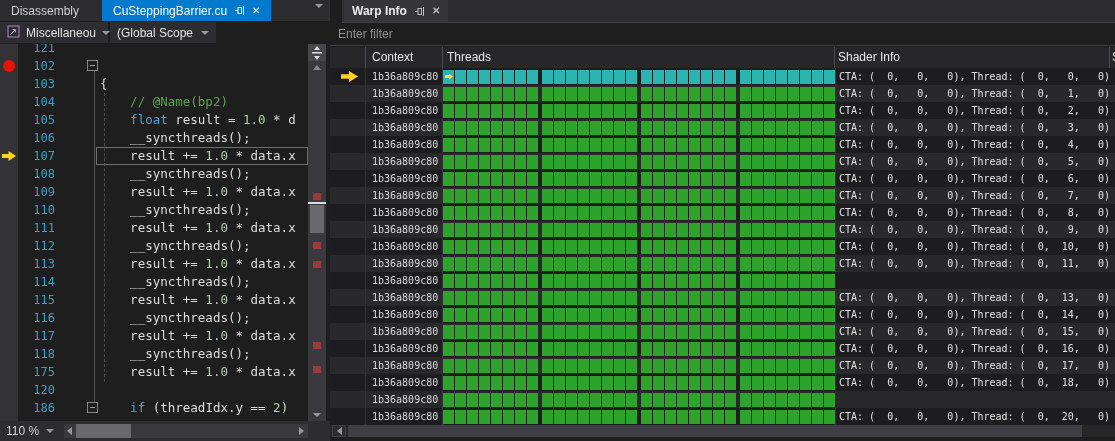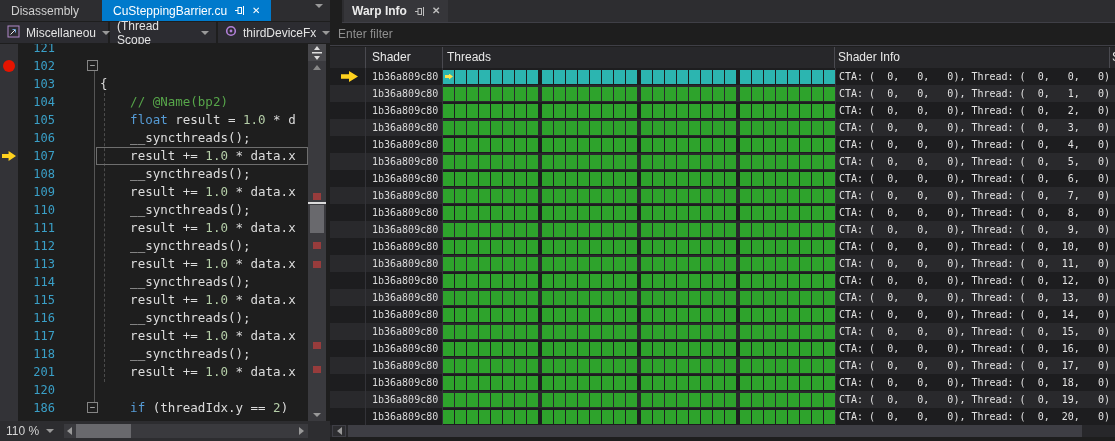--- a/index.html
+++ b/index.html
@@ -124,31 +124,21 @@
           <svg width="13" height="13" viewBox="0 0 13 13">
               <rect x="1" y="1" width="11" height="11" fill="none" stroke="#b087c9"></rect>
               <path d="M3.5 9.5L8 5" stroke="#e8e8e8" fill="none"></path>
               <path d="M5.5 4.5H8.5V7.5" stroke="#6ea8dc" fill="none"></path>
             </svg>
         </span>
         <span>Miscellaneou</span>
         <span class="tri-down"></span>
       </div>
       <div class="nav-dd dd2">
-        <span>(Thread Scope</span>
-        <span class="tri-down"></span>
-      </div>
-      <div class="nav-dd dd3">
-        <span>
-          <svg width="12" height="12" viewBox="0 0 12 12">
-              <circle cx="6" cy="6" r="4.3" fill="none" stroke="#b180d7" stroke-width="1.6"></circle>
-              <circle cx="6" cy="6" r="1.4" fill="#b180d7"></circle>
-            </svg>
-        </span>
-        <span>thirdDeviceFx</span>
+        <span>(Global Scope</span>
         <span class="tri-down"></span>
       </div>
     </div>
 
     <div class="code">
       <div class="gutter"></div>
       <div class="guide-solid"></div>
       <div class="guide-dashed"></div>
       <div id="code-lines">
           <div class="cl"><span class="ln">121</span><span class="ct"></span></div>
@@ -162,21 +152,21 @@
           <div class="cl"><span class="ln">109</span><span class="ct"><span class="tk-pl">    result += </span><span class="tk-num">1.0</span><span class="tk-pl"> * data.x</span></span></div>
           <div class="cl"><span class="ln">110</span><span class="ct"><span class="tk-pl">    __syncthreads();</span></span></div>
           <div class="cl"><span class="ln">111</span><span class="ct"><span class="tk-pl">    result += </span><span class="tk-num">1.0</span><span class="tk-pl"> * data.x</span></span></div>
           <div class="cl"><span class="ln">112</span><span class="ct"><span class="tk-pl">    __syncthreads();</span></span></div>
           <div class="cl"><span class="ln">113</span><span class="ct"><span class="tk-pl">    result += </span><span class="tk-num">1.0</span><span class="tk-pl"> * data.x</span></span></div>
           <div class="cl"><span class="ln">114</span><span class="ct"><span class="tk-pl">    __syncthreads();</span></span></div>
           <div class="cl"><span class="ln">115</span><span class="ct"><span class="tk-pl">    result += </span><span class="tk-num">1.0</span><span class="tk-pl"> * data.x</span></span></div>
           <div class="cl"><span class="ln">116</span><span class="ct"><span class="tk-pl">    __syncthreads();</span></span></div>
           <div class="cl"><span class="ln">117</span><span class="ct"><span class="tk-pl">    result += </span><span class="tk-num">1.0</span><span class="tk-pl"> * data.x</span></span></div>
           <div class="cl"><span class="ln">118</span><span class="ct"><span class="tk-pl">    __syncthreads();</span></span></div>
-          <div class="cl"><span class="ln">201</span><span class="ct"><span class="tk-pl">    result += </span><span class="tk-num">1.0</span><span class="tk-pl"> * data.x</span></span></div>
+          <div class="cl"><span class="ln">175</span><span class="ct"><span class="tk-pl">    result += </span><span class="tk-num">1.0</span><span class="tk-pl"> * data.x</span></span></div>
           <div class="cl"><span class="ln">120</span><span class="ct"></span></div>
           <div class="cl"><span class="ln">186</span><span class="ct"><span class="tk-pl">    </span><span class="tk-kw">if</span><span class="tk-pl"> (threadIdx.y == </span><span class="tk-num">2</span><span class="tk-pl">)</span></span><span class="fold">−</span></div>
         </div>
       <div id="margin-marks">
           <div class="bpdot" style="top: 16px; background: rgb(229, 20, 0);"></div>
           <div class="curarrow" style="top: 107px; background: rgb(255, 210, 30);"></div>
         </div>
 
       <div class="vsb">
         <div class="vsb-grip">
@@ -225,21 +215,21 @@
         <span class="closex">✕</span>
       </div>
     </div>
 
     <div class="wfilter">
       <span>Enter filter</span>
     </div>
 
     <div class="whead">
       <div class="hc hc0"></div>
-      <div class="hc hc1">Shader</div>
+      <div class="hc hc1">Context</div>
       <div class="hc hc2">Threads</div>
       <div class="hc hc3">Shader Info</div>
       <div class="hc hc4">S</div>
     </div>
 
     <div id="warp-rows">
         <div class="wrow even">
           <div class="wc c0">
             <div class="warrow" style="background: rgb(255, 210, 30);"></div>
           </div>
@@ -741,21 +731,20 @@
             <span class="sq" style="background: rgb(46, 163, 44);"></span>
             <span class="sq g" style="background: rgb(46, 163, 44);"></span>
             <span class="sq" style="background: rgb(46, 163, 44);"></span>
             <span class="sq" style="background: rgb(46, 163, 44);"></span>
             <span class="sq" style="background: rgb(46, 163, 44);"></span>
             <span class="sq" style="background: rgb(46, 163, 44);"></span>
             <span class="sq" style="background: rgb(46, 163, 44);"></span>
             <span class="sq" style="background: rgb(46, 163, 44);"></span>
             <span class="sq" style="background: rgb(46, 163, 44);"></span>
           </div>
-          <div class="wc c3">CTA: (  0,   0,   0), Thread: (  0,  12,   0)</div>
         </div>
         <div class="wrow odd">
           <div class="wc c0"></div>
           <div class="wc c1">1b36a809c80</div>
           <div class="wc c2">
             <span class="sq" style="background: rgb(46, 163, 44);"></span>
             <span class="sq" style="background: rgb(46, 163, 44);"></span>
             <span class="sq" style="background: rgb(46, 163, 44);"></span>
             <span class="sq" style="background: rgb(46, 163, 44);"></span>
             <span class="sq" style="background: rgb(46, 163, 44);"></span>
@@ -1014,21 +1003,20 @@
             <span class="sq" style="background: rgb(46, 163, 44);"></span>
             <span class="sq g" style="background: rgb(46, 163, 44);"></span>
             <span class="sq" style="background: rgb(46, 163, 44);"></span>
             <span class="sq" style="background: rgb(46, 163, 44);"></span>
             <span class="sq" style="background: rgb(46, 163, 44);"></span>
             <span class="sq" style="background: rgb(46, 163, 44);"></span>
             <span class="sq" style="background: rgb(46, 163, 44);"></span>
             <span class="sq" style="background: rgb(46, 163, 44);"></span>
             <span class="sq" style="background: rgb(46, 163, 44);"></span>
           </div>
-          <div class="wc c3">CTA: (  0,   0,   0), Thread: (  0,  19,   0)</div>
         </div>
         <div class="wrow even">
           <div class="wc c0"></div>
           <div class="wc c1">1b36a809c80</div>
           <div class="wc c2">
             <span class="sq" style="background: rgb(46, 163, 44);"></span>
             <span class="sq" style="background: rgb(46, 163, 44);"></span>
             <span class="sq" style="background: rgb(46, 163, 44);"></span>
             <span class="sq" style="background: rgb(46, 163, 44);"></span>
             <span class="sq" style="background: rgb(46, 163, 44);"></span>

